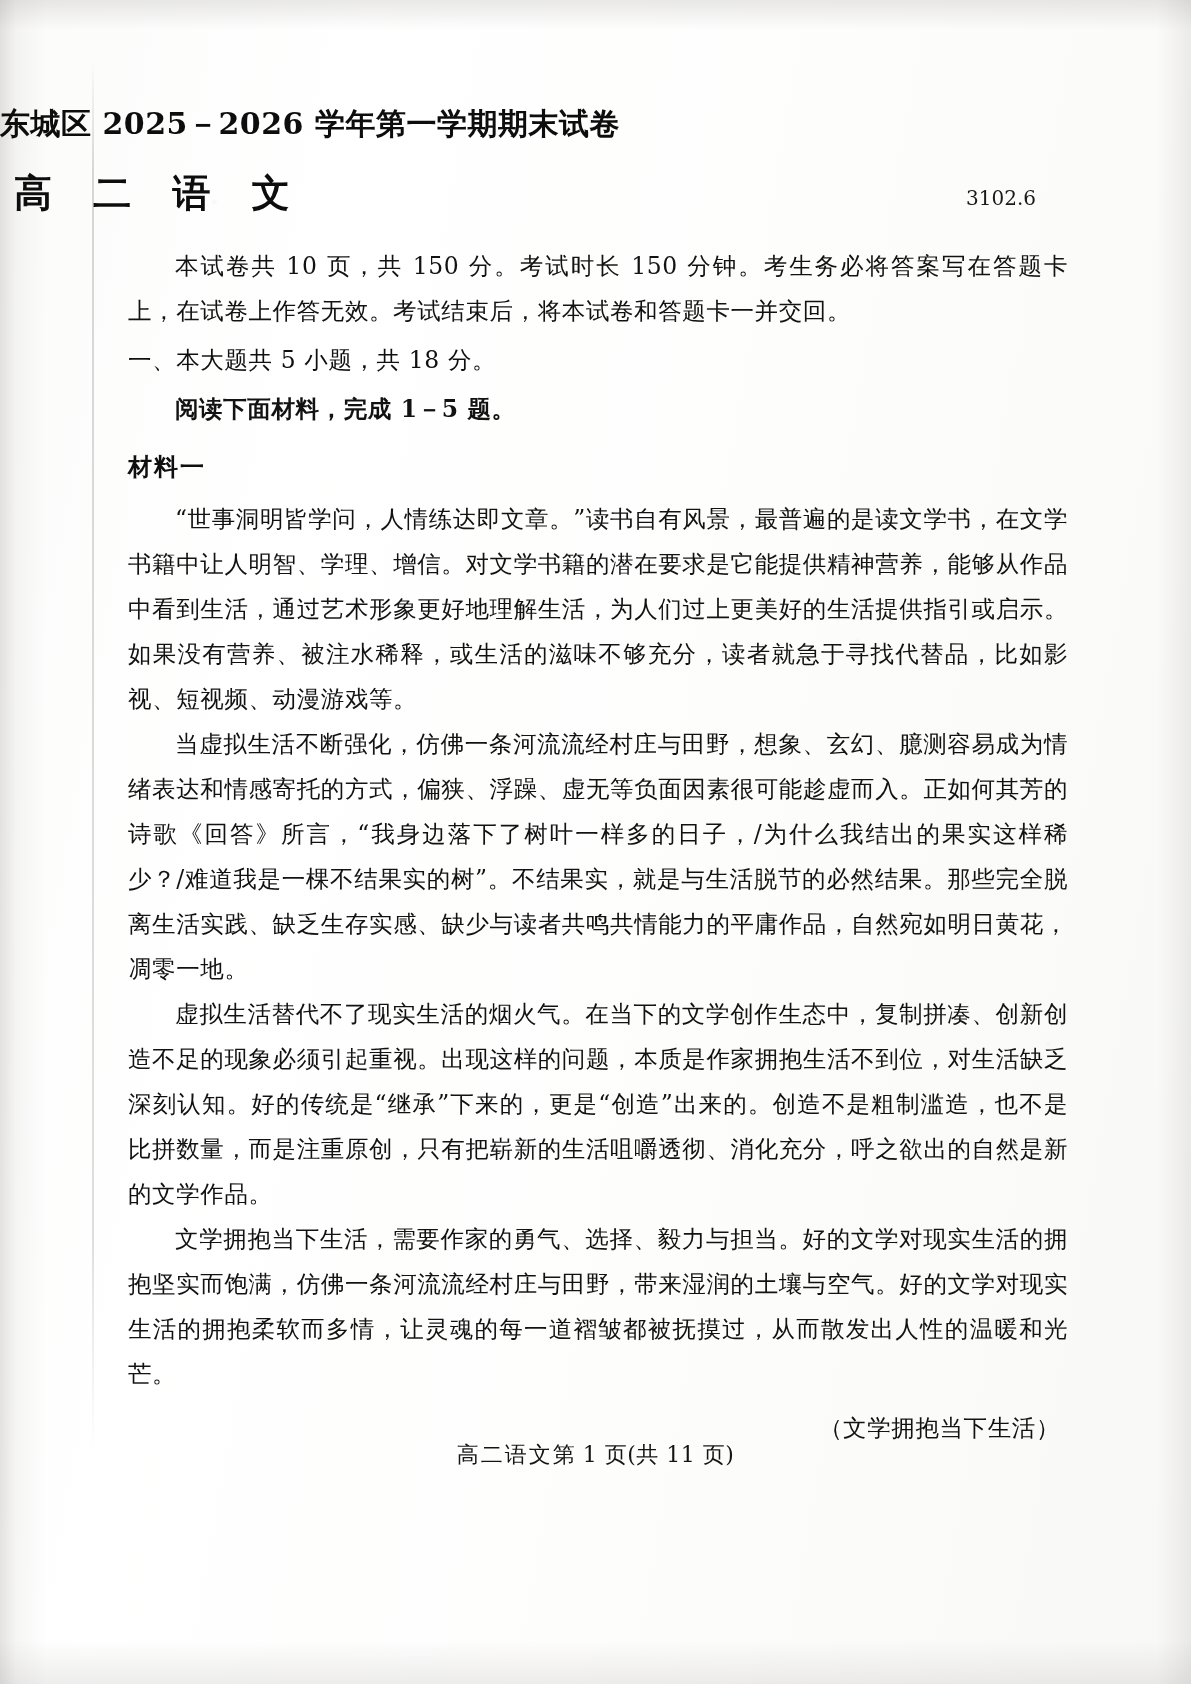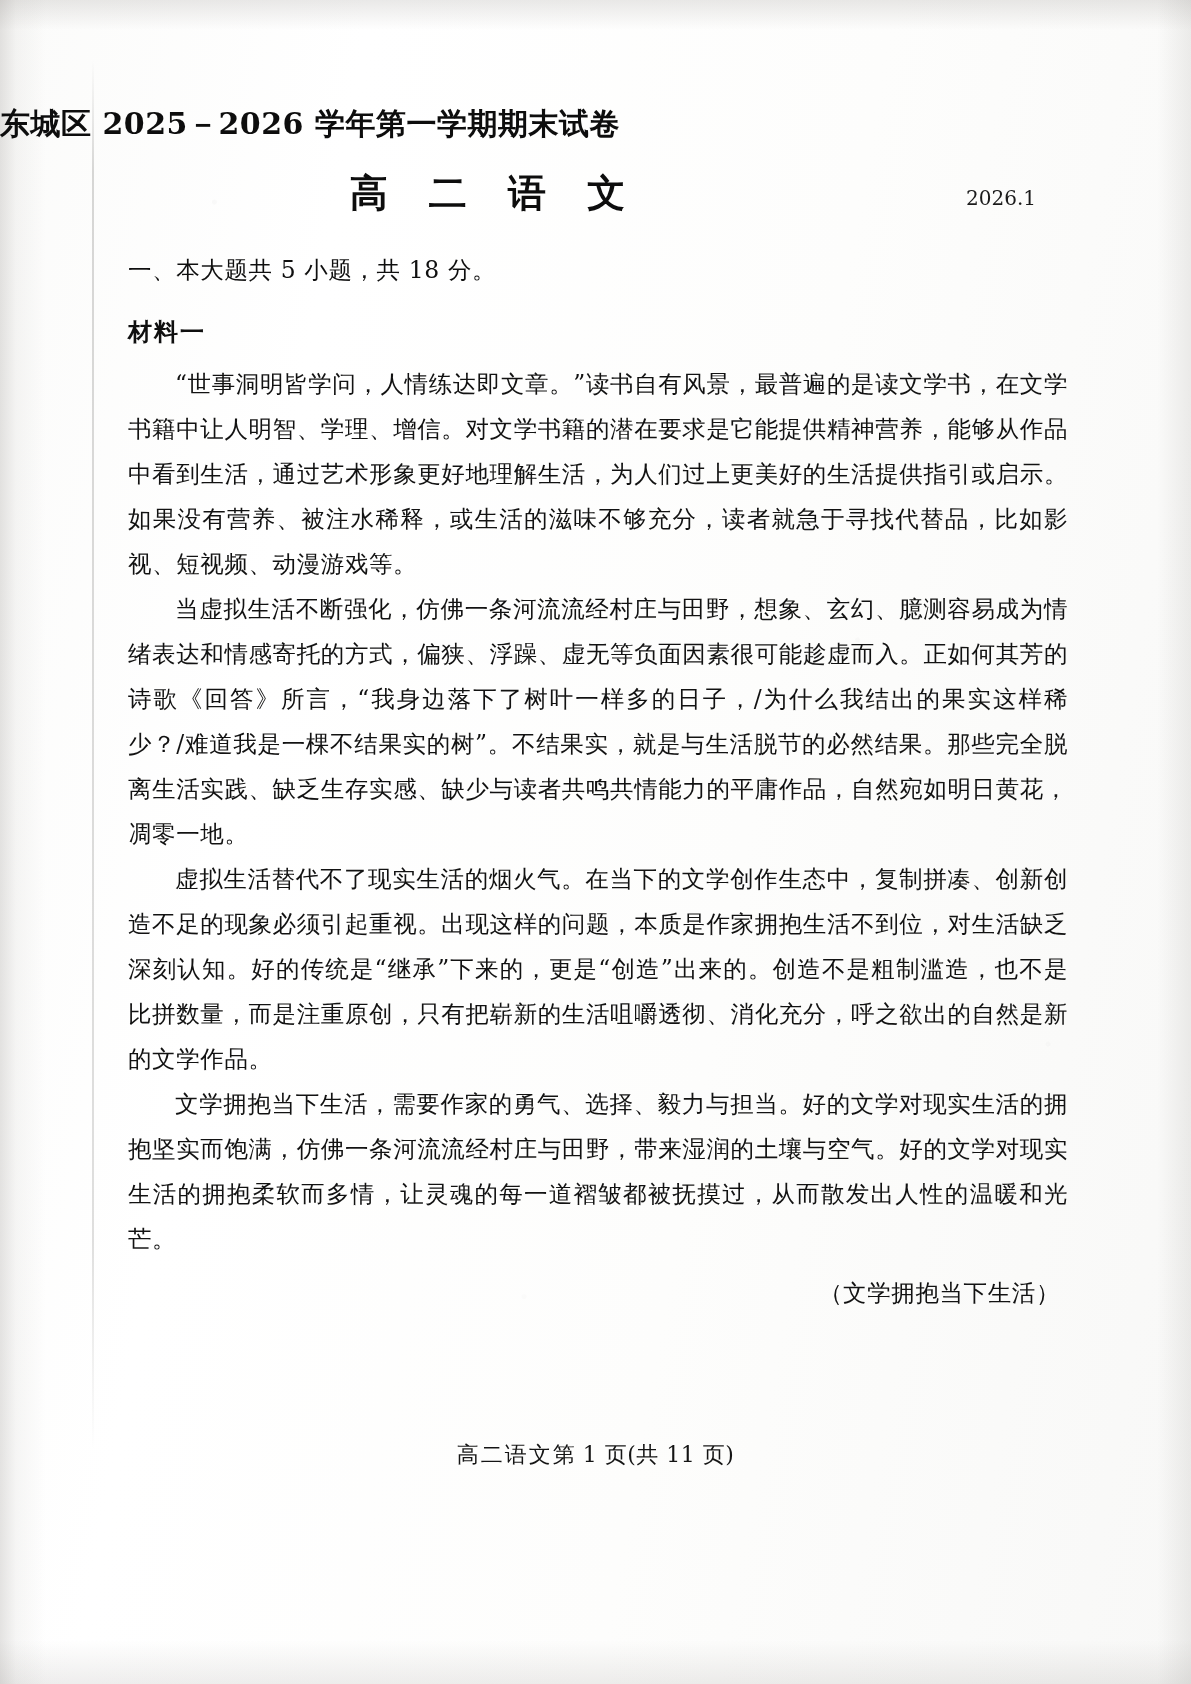--- a/index.html
+++ b/index.html
@@ -86,21 +86,20 @@
   .subject-row {
     position: absolute;
     left: 0; top: 168px;
     width: 1191px;
     height: 56px;
   }
   .subject-title {
     position: absolute;
     left: 0; top: 0;
     width: 975px;
-    text-align: center;
     font-size: 38px;
     font-weight: bold;
     letter-spacing: 14px;
     text-indent: 14px;
     color: #0d0d0d;
   }
   .exam-date {
     position: absolute;
     right: 155px;
     top: 18px;
@@ -179,32 +178,34 @@
 <div class="scan-gutter-right"></div>
 <div class="scan-gutter-bottom"></div>
 <div class="binding-line"></div>
 
 <div class="content">
 
   <div class="doc-title">东城区 2025－2026 学年第一学期期末试卷</div>
 
   <div class="subject-row">
     <div class="subject-title">高 二 语 文</div>
-    <div class="exam-date">2026.1</div>
+    <div class="exam-date">3102.6</div>
   </div>
 
   <div class="body-block">
 
+    <p class="para indent">本试卷共 10 页，共 150 分。考试时长 150 分钟。考生务必将答案写在答题卡上，在试卷上作答无效。考试结束后，将本试卷和答题卡一并交回。</p>
 
     <div class="spacer-xs"></div>
 
     <p class="section-heading">一、本大题共 5 小题，共 18 分。</p>
 
     <div class="spacer-xs"></div>
 
+    <p class="para indent bold">阅读下面材料，完成 1－5 题。</p>
 
     <div class="spacer-sm"></div>
 
     <p class="material-label">材料一</p>
 
     <div class="spacer-xs"></div>
 
     <p class="para indent">“世事洞明皆学问，人情练达即文章。”读书自有风景，最普遍的是读文学书，在文学书籍中让人明智、学理、增信。对文学书籍的潜在要求是它能提供精神营养，能够从作品中看到生活，通过艺术形象更好地理解生活，为人们过上更美好的生活提供指引或启示。如果没有营养、被注水稀释，或生活的滋味不够充分，读者就急于寻找代替品，比如影视、短视频、动漫游戏等。</p>
 
     <p class="para indent">当虚拟生活不断强化，仿佛一条河流流经村庄与田野，想象、玄幻、臆测容易成为情绪表达和情感寄托的方式，偏狭、浮躁、虚无等负面因素很可能趁虚而入。正如何其芳的诗歌《回答》所言，“我身边落下了树叶一样多的日子，/为什么我结出的果实这样稀少？/难道我是一棵不结果实的树”。不结果实，就是与生活脱节的必然结果。那些完全脱离生活实践、缺乏生存实感、缺少与读者共鸣共情能力的平庸作品，自然宛如明日黄花，凋零一地。</p>

